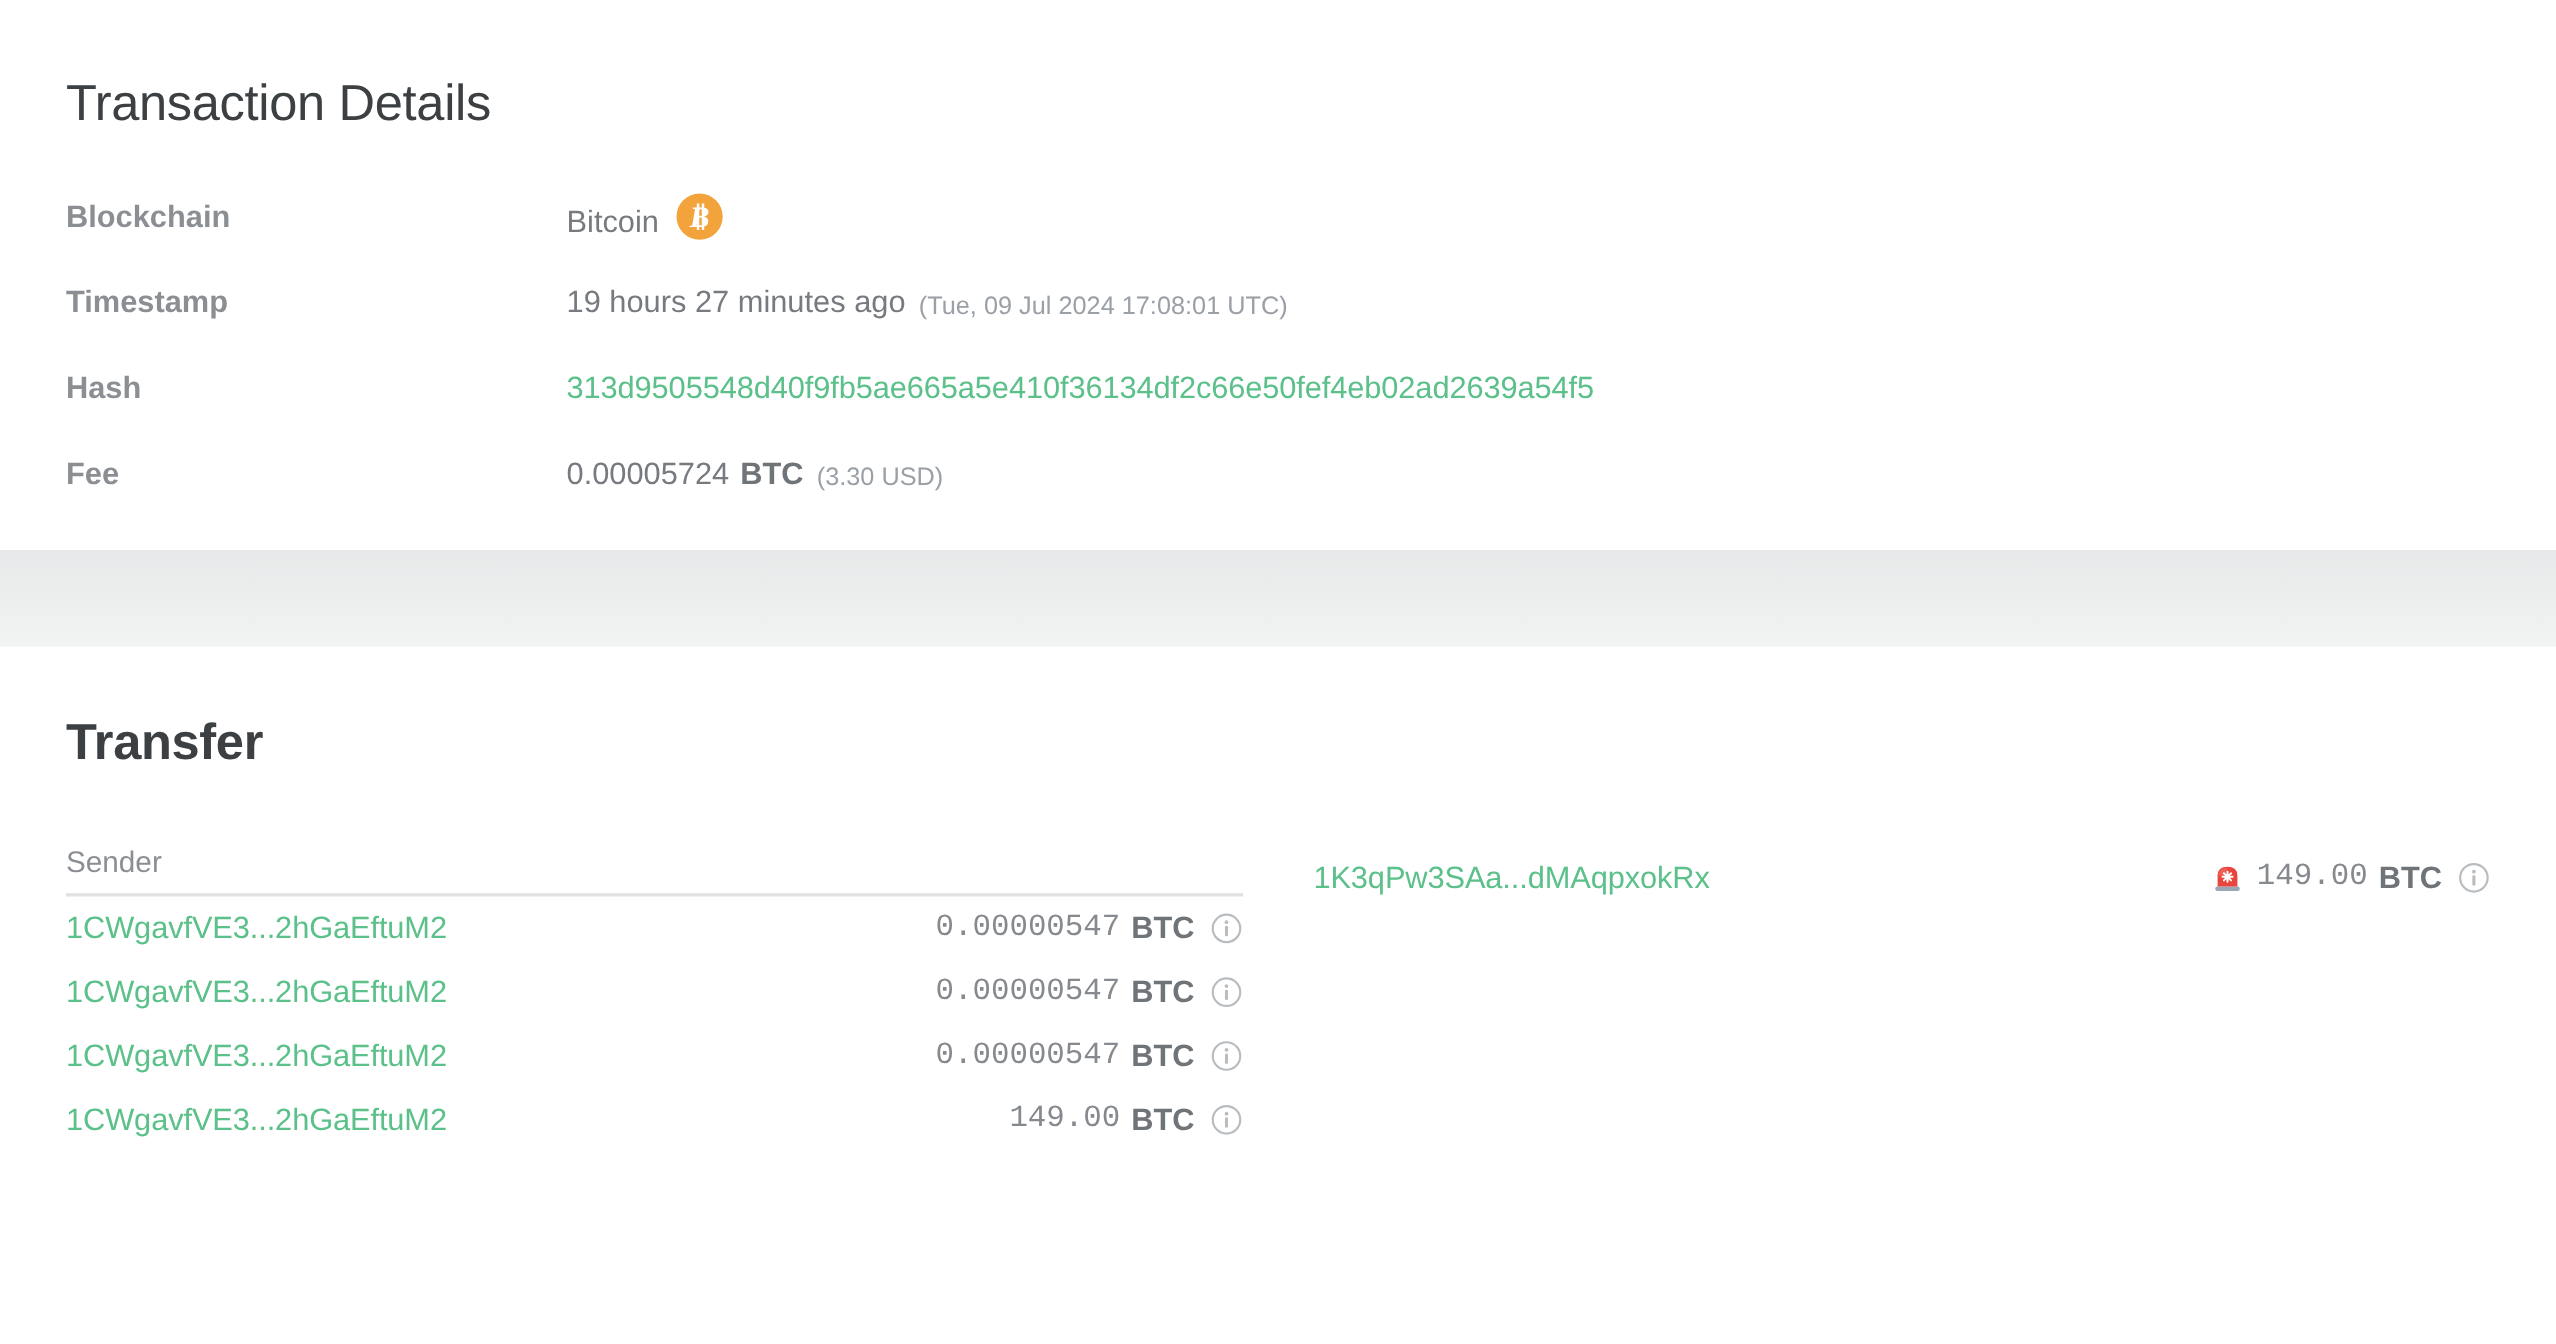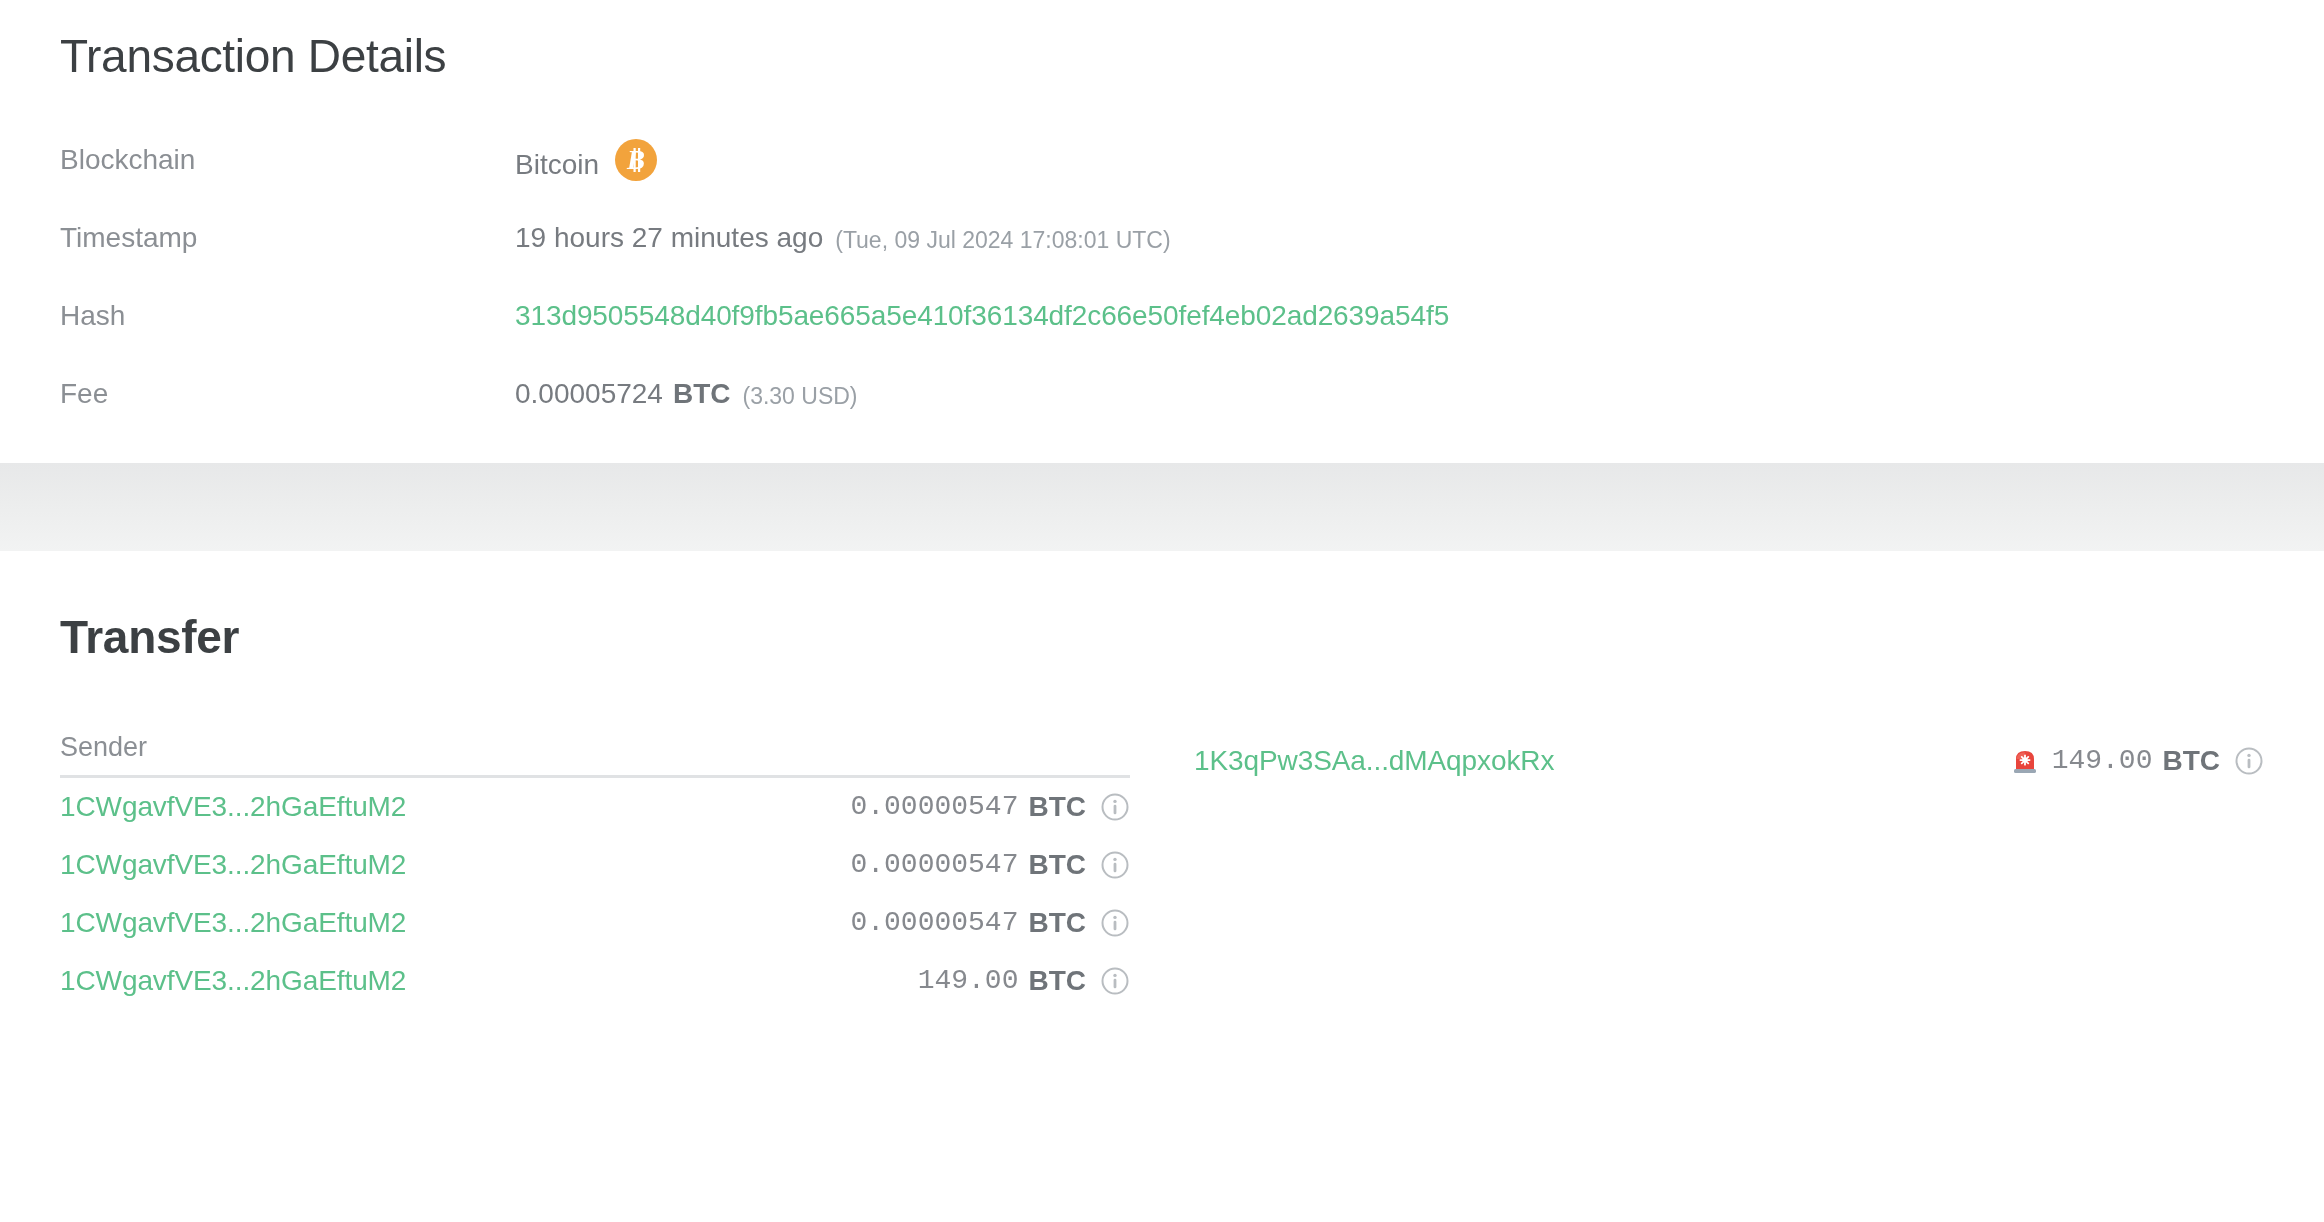--- a/index.html
+++ b/index.html
@@ -16,21 +16,21 @@
     position: relative;
     width: 2324px;
     height: 1222px;
     overflow: hidden;
     background: #ffffff;
   }
 
   
   .details-section {
     background: #ffffff;
-    padding: 30px 0 0 0;
+    padding: 67px 0 0 0;
   }
 
   .section-title {
     font-size: 46px;
     font-weight: 400;
     color: #3c4043;
     letter-spacing: -0.3px;
     margin-left: 60px;
     line-height: 1.15;
   }
@@ -44,21 +44,21 @@
     align-items: center;
     height: 78px;
     padding-left: 60px;
   }
 
   .detail-label {
     width: 455px;
     flex: 0 0 455px;
     font-size: 28px;
     color: #8b8f94;
-    font-weight: 400;
+    font-weight: 700;
   }
 
   .detail-value {
     display: flex;
     align-items: flex-end;
     font-size: 28px;
     color: #777b80;
     font-weight: 400;
     white-space: nowrap;
   }

